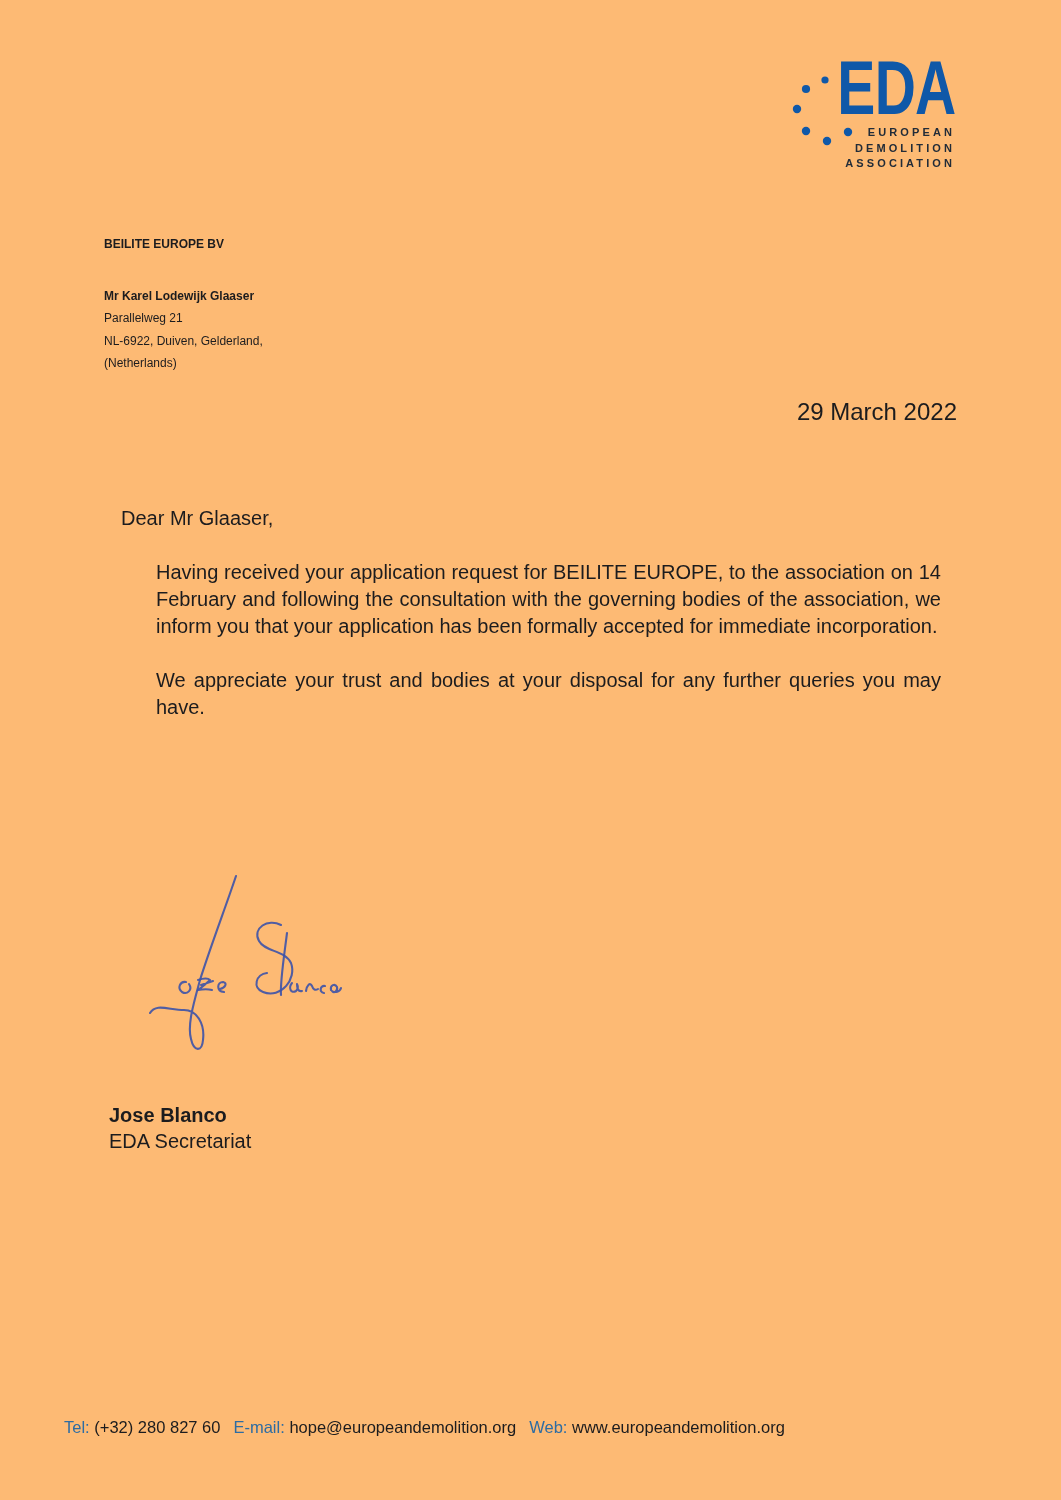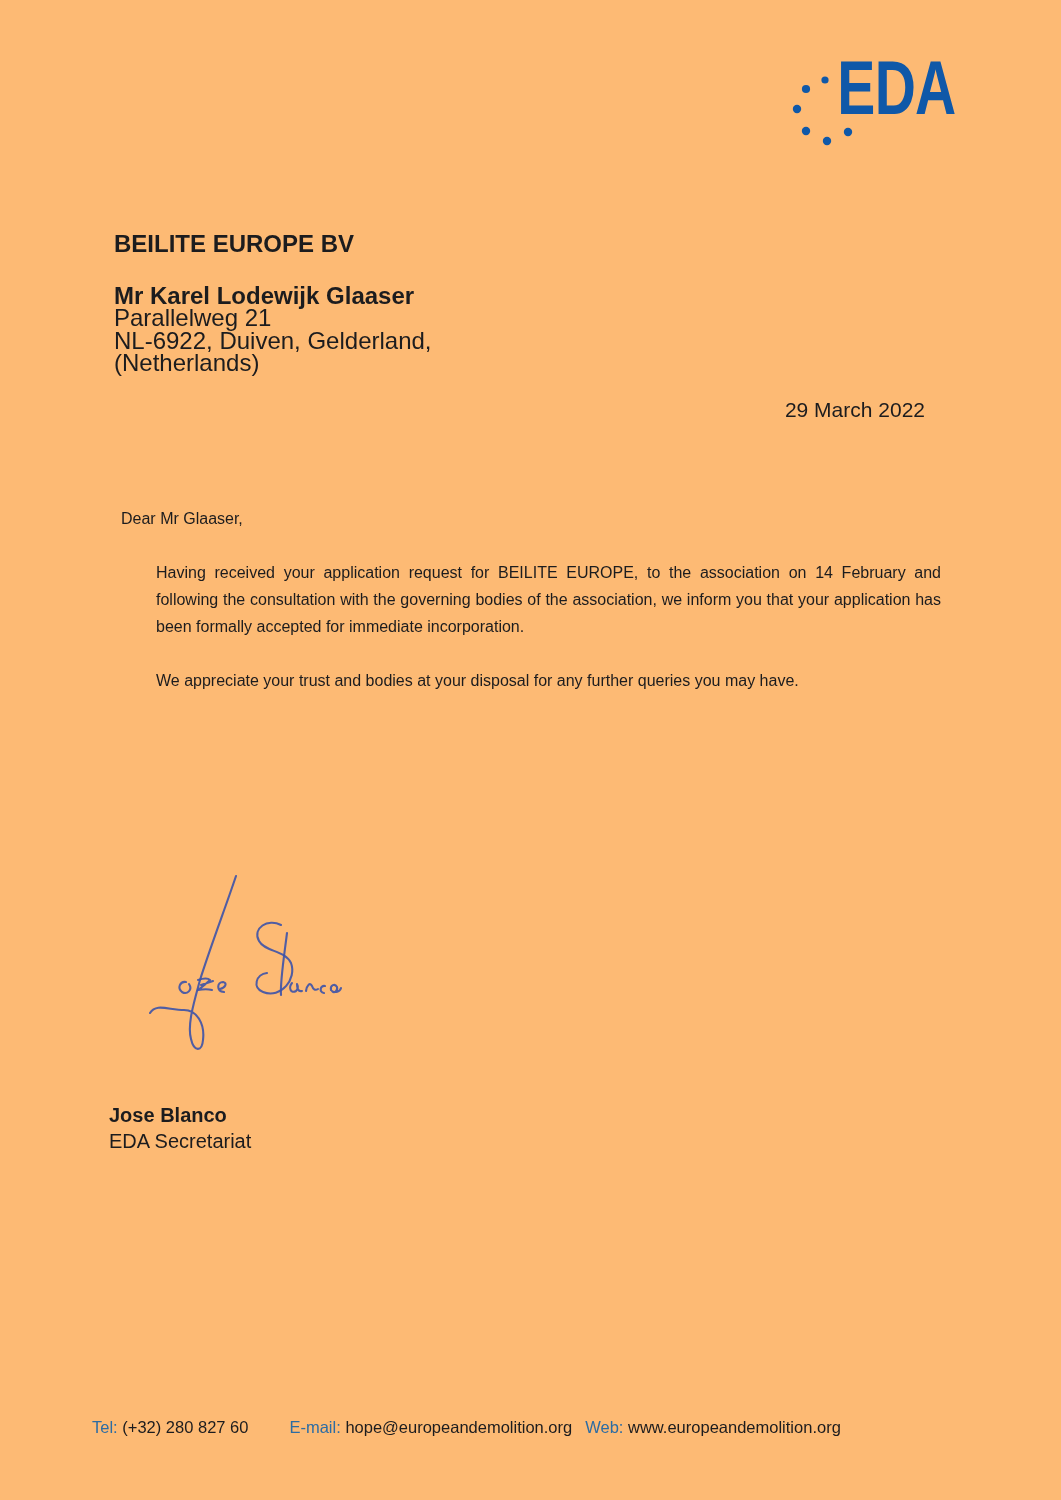--- a/index.html
+++ b/index.html
@@ -23,60 +23,65 @@
     transform:scaleX(0.75);transform-origin:100% 0;
     white-space:nowrap;
   }
   .logo-subtitle{margin-top:9px;}
   .logo-subtitle div{
     font-size:11px;font-weight:700;letter-spacing:3.1px;line-height:15.5px;
     color:#222c38;white-space:nowrap;
   }
 
   
-  .recipient{position:absolute;left:114px;top:233px;font-size:24px;line-height:22.5px;}
+  .recipient{position:absolute;left:104px;top:233px;font-size:12px;line-height:22.5px;}
   .recipient .company{font-weight:700;margin-bottom:29px;}
   .recipient .name{font-weight:700;}
 
   
-  .date{position:absolute;right:136px;top:398px;font-size:21px;}
+  .date{position:absolute;right:104px;top:398px;font-size:24px;}
 
   
-  .letter-body{position:absolute;left:121px;top:505px;width:820px;font-size:16px;line-height:27px;}
+  .letter-body{position:absolute;left:121px;top:505px;width:820px;font-size:20px;line-height:27px;}
   .letter-body p{margin:0 0 27px 0;}
   .letter-body p.just{text-align:justify;margin-left:35px;}
 
   
   .signature{position:absolute;left:140px;top:862px;width:290px;height:200px;}
 
   .signoff{position:absolute;left:109px;top:1102px;font-size:20px;line-height:26px;}
   .signoff .sname{font-weight:700;}
 
   
   .footer{position:absolute;left:64px;top:1418px;font-size:16.5px;white-space:nowrap;}
-  .footer .group{margin-right:13px;margin-left:28px;}
+  .footer .group{margin-right:13px;}
   .footer .flabel{color:#2d6ca3;}
   .footer .fvalue{color:#1c1c1e;}
 </style>
 </head>
 <body>
 
 <div class="page">
 
   <div class="logo">
     <svg class="logo-dots" width="70" height="95" viewBox="0 0 70 95" xmlns="http://www.w3.org/2000/svg">
       <circle cx="35" cy="20" r="3.6" fill="#0f58a8"></circle>
       <circle cx="16" cy="29" r="4.1" fill="#0f58a8"></circle>
       <circle cx="7" cy="49" r="4.2" fill="#0f58a8"></circle>
       <circle cx="16" cy="71" r="4.2" fill="#0f58a8"></circle>
       <circle cx="37" cy="81" r="4.2" fill="#0f58a8"></circle>
       <circle cx="58" cy="72" r="4.2" fill="#0f58a8"></circle>
     </svg>
     <div class="logo-text">
       <div class="logo-wordmark">EDA</div>
+      <div class="logo-subtitle">
+        <div>EUROPEAN</div>
+        <div>DEMOLITION</div>
+        <div>ASSOCIATION</div>
+      </div>
     </div>
   </div>
 
   <div class="recipient">
     <div class="company">BEILITE EUROPE BV</div>
     <div class="name">Mr Karel Lodewijk Glaaser</div>
     <div>Parallelweg 21</div>
     <div>NL-6922, Duiven, Gelderland,</div>
     <div>(Netherlands)</div>
   </div>

